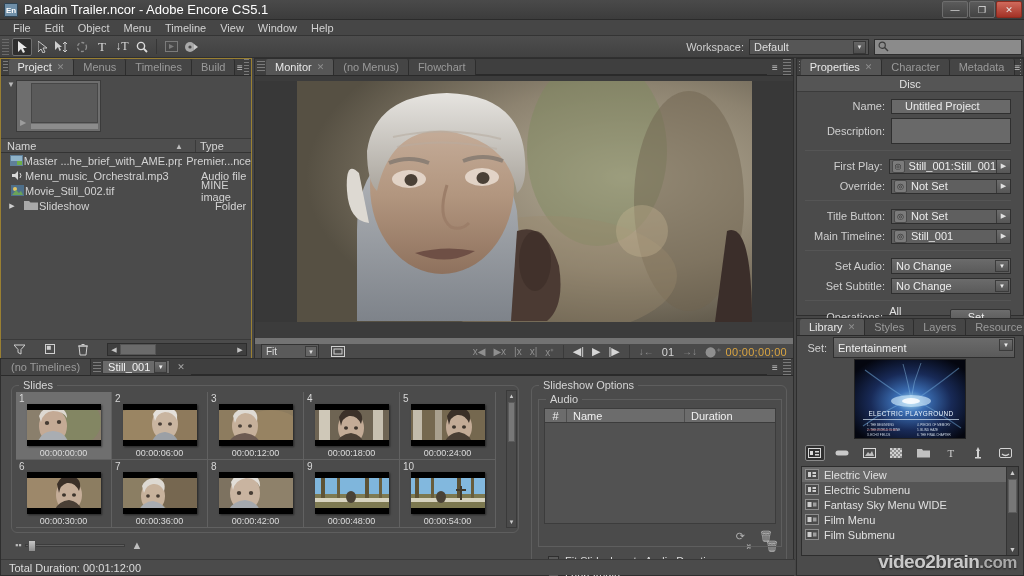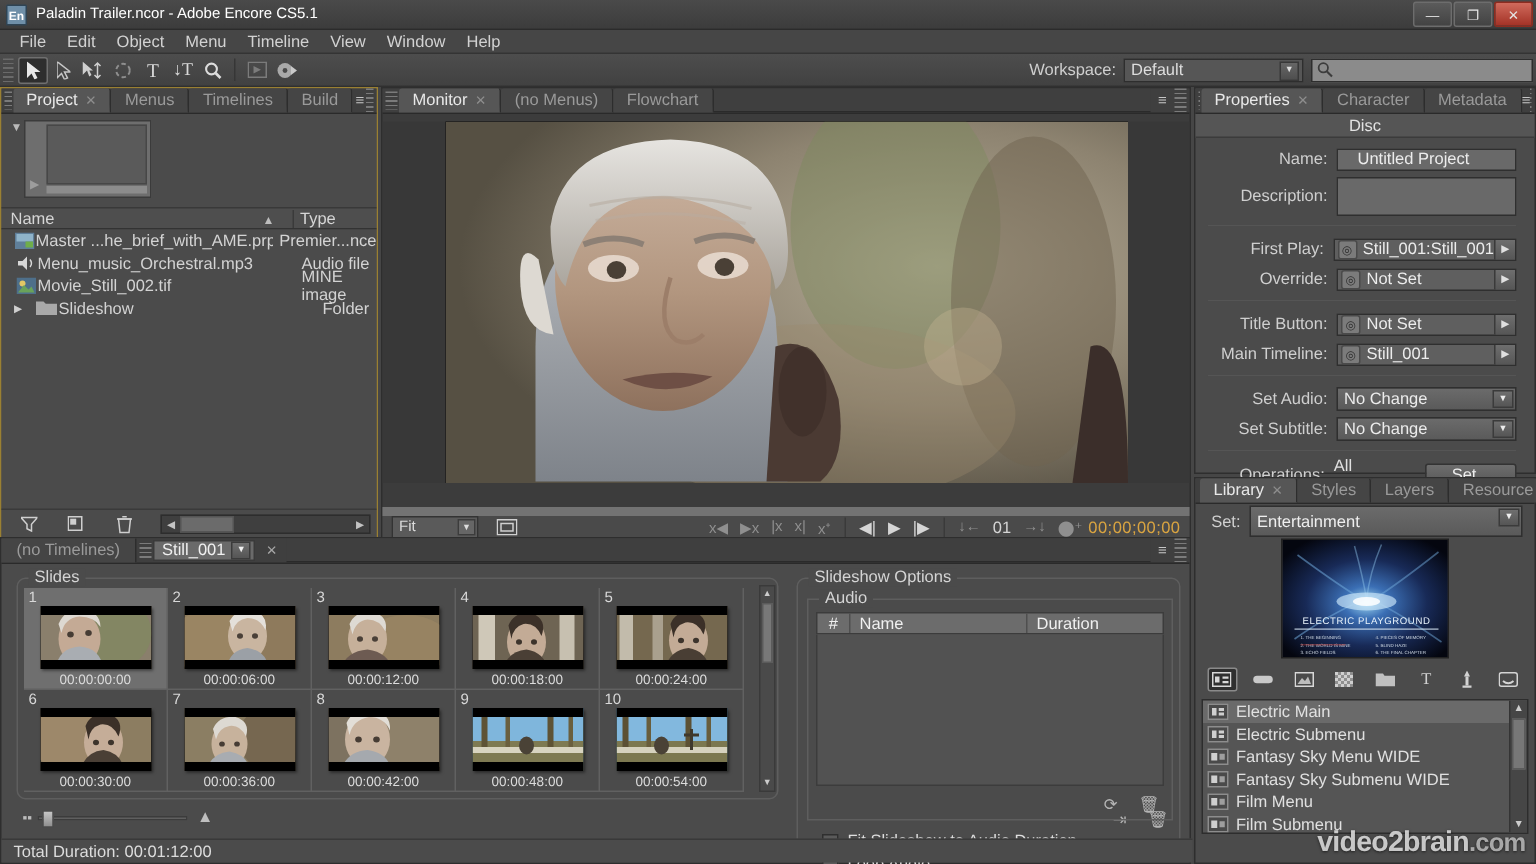--- a/index.html
+++ b/index.html
@@ -17,21 +17,21 @@
   .titlebar {
     height:20px; background: linear-gradient(180deg,#4a4a4a 0%, #3c3c3c 100%);
     border-bottom:1px solid #2b2b2b;
     display:flex; align-items:center; padding-left:4px; position:relative;
   }
   .app-icon {
     width:14px;height:14px;background:#6f8fa8;border:1px solid #2f4454;
     color:#fff;font-size:8px;line-height:13px;text-align:center;font-weight:bold;
     margin-right:6px; border-radius:1px;
   }
-  .title-text { font-size:10px; color:#ffffff;text-align:right; }
+  .title-text { font-size:13px; color:#ffffff;text-align:right; }
   .wincontrols { position:absolute; right:2px; top:1px; display:flex; gap:1px; }
   .wc {
     width:26px;height:17px;border:1px solid #6d6d6d;border-radius:2px;
     background:linear-gradient(180deg,#5b5b5b,#434343);
     display:flex;align-items:center;justify-content:center;color:#e5e5e5;font-size:9px;
   }
   .wc.close { background:linear-gradient(180deg,#d06a5c,#a33226); border-color:#8d2c20; }
 
   
   .menubar {
@@ -776,49 +776,40 @@
 
     <div class="lib-list">
       <div class="lib-row sel">
         <span class="ico">
           <svg width="10" height="7" viewBox="0 0 10 7">
               <rect x="1" y="1" width="3" height="5" fill="#cfcfcf"></rect>
               <rect x="5.5" y="1" width="3.5" height="2" fill="#cfcfcf"></rect>
               <rect x="5.5" y="4" width="3.5" height="2" fill="#cfcfcf"></rect>
             </svg>
         </span>
-        <span>Electric Main</span>
+        <span>Electric View</span>
       </div>
       <div class="lib-row">
         <span class="ico">
           <svg width="10" height="7" viewBox="0 0 10 7">
               <rect x="1" y="1" width="3" height="5" fill="#cfcfcf"></rect>
               <rect x="5.5" y="1" width="3.5" height="2" fill="#cfcfcf"></rect>
               <rect x="5.5" y="4" width="3.5" height="2" fill="#cfcfcf"></rect>
             </svg>
         </span>
         <span>Electric Submenu</span>
       </div>
       <div class="lib-row">
         <span class="ico">
           <svg width="10" height="7" viewBox="0 0 10 7">
               <rect x="0.5" y="1" width="4" height="5" fill="#cfcfcf"></rect>
               <rect x="6" y="1.5" width="3.5" height="4" fill="#9e9e9e"></rect>
             </svg>
         </span>
         <span>Fantasy Sky Menu WIDE</span>
-      </div>
-      <div class="lib-row">
-        <span class="ico">
-          <svg width="10" height="7" viewBox="0 0 10 7">
-              <rect x="0.5" y="1" width="4" height="5" fill="#cfcfcf"></rect>
-              <rect x="6" y="1.5" width="3.5" height="4" fill="#9e9e9e"></rect>
-            </svg>
-        </span>
-        <span>Fantasy Sky Submenu WIDE</span>
       </div>
       <div class="lib-row">
         <span class="ico">
           <svg width="10" height="7" viewBox="0 0 10 7">
               <rect x="0.5" y="1" width="4" height="5" fill="#cfcfcf"></rect>
               <rect x="6" y="1.5" width="3.5" height="4" fill="#9e9e9e"></rect>
             </svg>
         </span>
         <span>Film Menu</span>
       </div>

